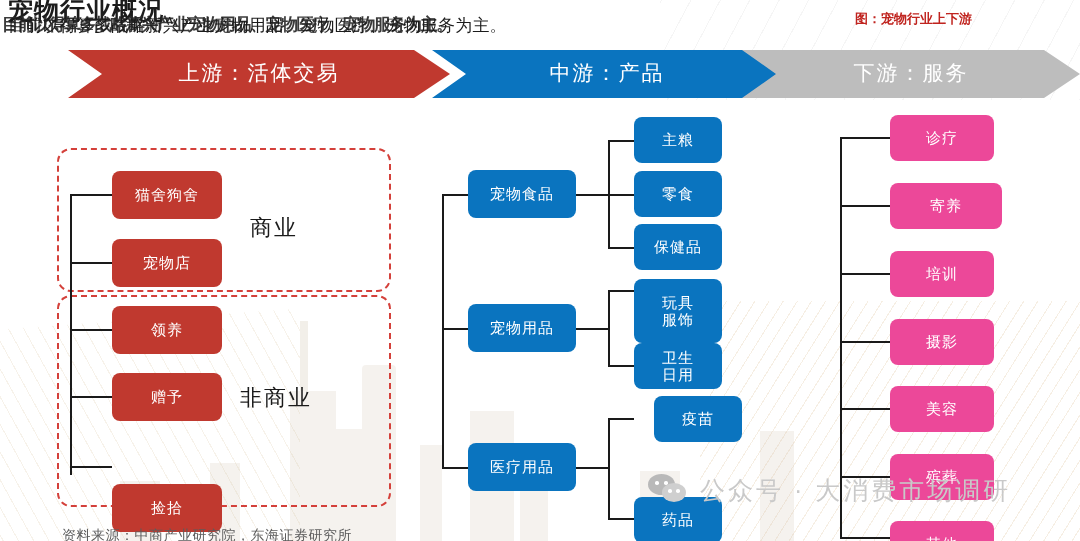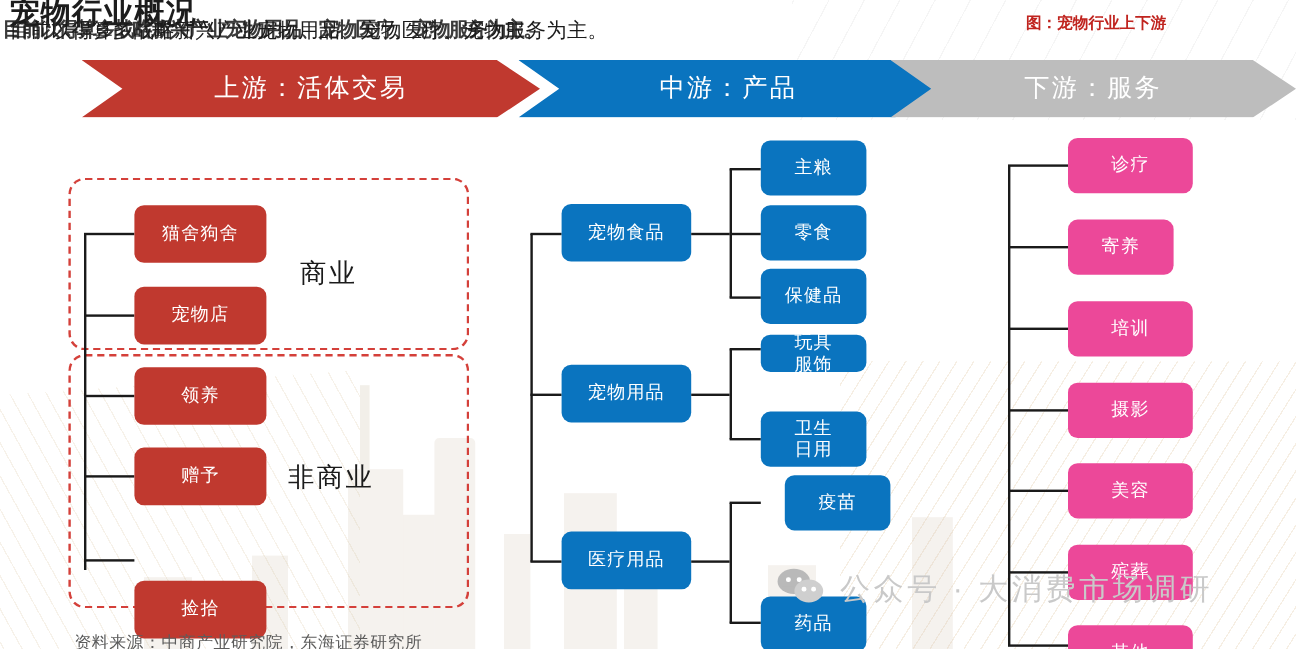--- a/index.html
+++ b/index.html
@@ -235,21 +235,21 @@
 </div>
 <div class="node blue" style="left:634px;top:224px;width:88px;height:46px;">
   <span>保健品</span>
 </div>
 
 <div class="ln h" style="left:576px;top:328px;width:32px;"></div>
 <div class="ln v" style="left:608px;top:291px;height:75px;"></div>
 <div class="ln h" style="left:608px;top:290px;width:26px;"></div>
 <div class="ln h" style="left:608px;top:365px;width:26px;"></div>
 
-<div class="node blue multiline" style="left:634px;top:279px;width:88px;height:31px;">
+<div class="node blue multiline" style="left:634px;top:279px;width:88px;height:64px;">
   <span class="ml">玩具<br>服饰</span>
 </div>
 <div class="node blue multiline" style="left:634px;top:343px;width:88px;height:46px;">
   <span class="ml">卫生<br>日用</span>
 </div>
 
 <div class="ln h" style="left:576px;top:467px;width:32px;"></div>
 <div class="ln v" style="left:608px;top:419px;height:100px;"></div>
 <div class="ln h" style="left:608px;top:418px;width:26px;"></div>
 <div class="ln h" style="left:608px;top:518px;width:26px;"></div>
@@ -266,21 +266,21 @@
 <div class="ln h" style="left:840px;top:205px;width:50px;"></div>
 <div class="ln h" style="left:840px;top:273px;width:50px;"></div>
 <div class="ln h" style="left:840px;top:341px;width:50px;"></div>
 <div class="ln h" style="left:840px;top:408px;width:50px;"></div>
 <div class="ln h" style="left:840px;top:476px;width:50px;"></div>
 <div class="ln h" style="left:840px;top:537px;width:50px;"></div>
 
 <div class="node gray" style="left:890px;top:115px;width:104px;height:46px;">
   <span>诊疗</span>
 </div>
-<div class="node gray" style="left:890px;top:183px;width:88px;height:46px;">
+<div class="node gray" style="left:890px;top:183px;width:112px;height:46px;">
   <span>寄养</span>
 </div>
 <div class="node gray" style="left:890px;top:251px;width:104px;height:46px;">
   <span>培训</span>
 </div>
 <div class="node gray" style="left:890px;top:319px;width:104px;height:46px;">
   <span>摄影</span>
 </div>
 <div class="node gray" style="left:890px;top:386px;width:104px;height:46px;">
   <span>美容</span>

